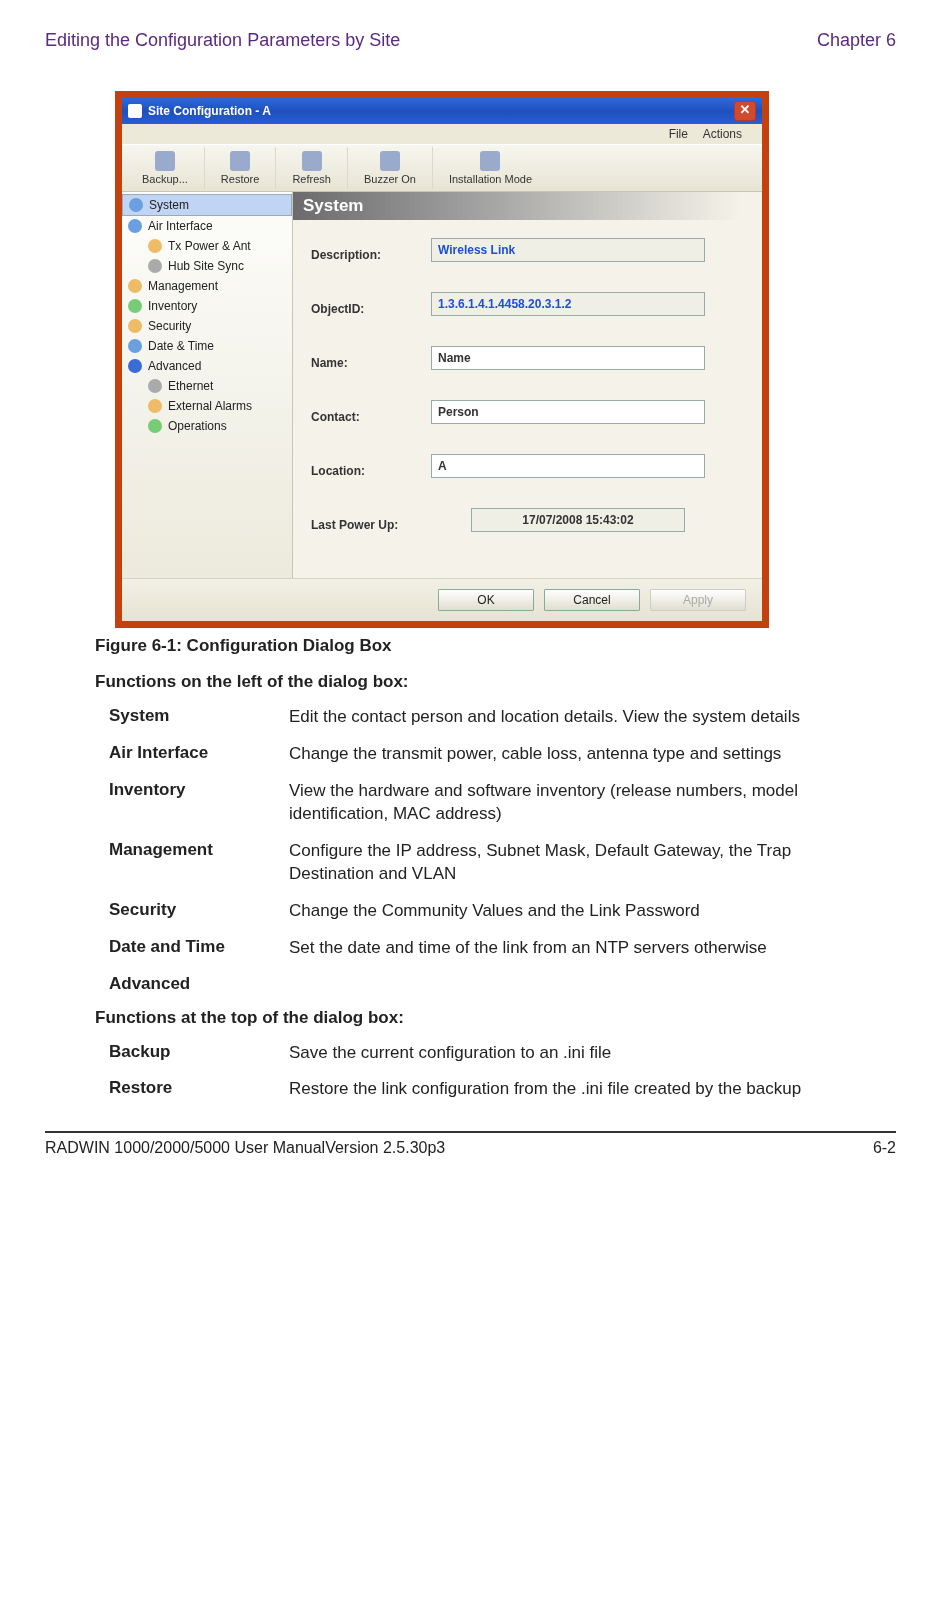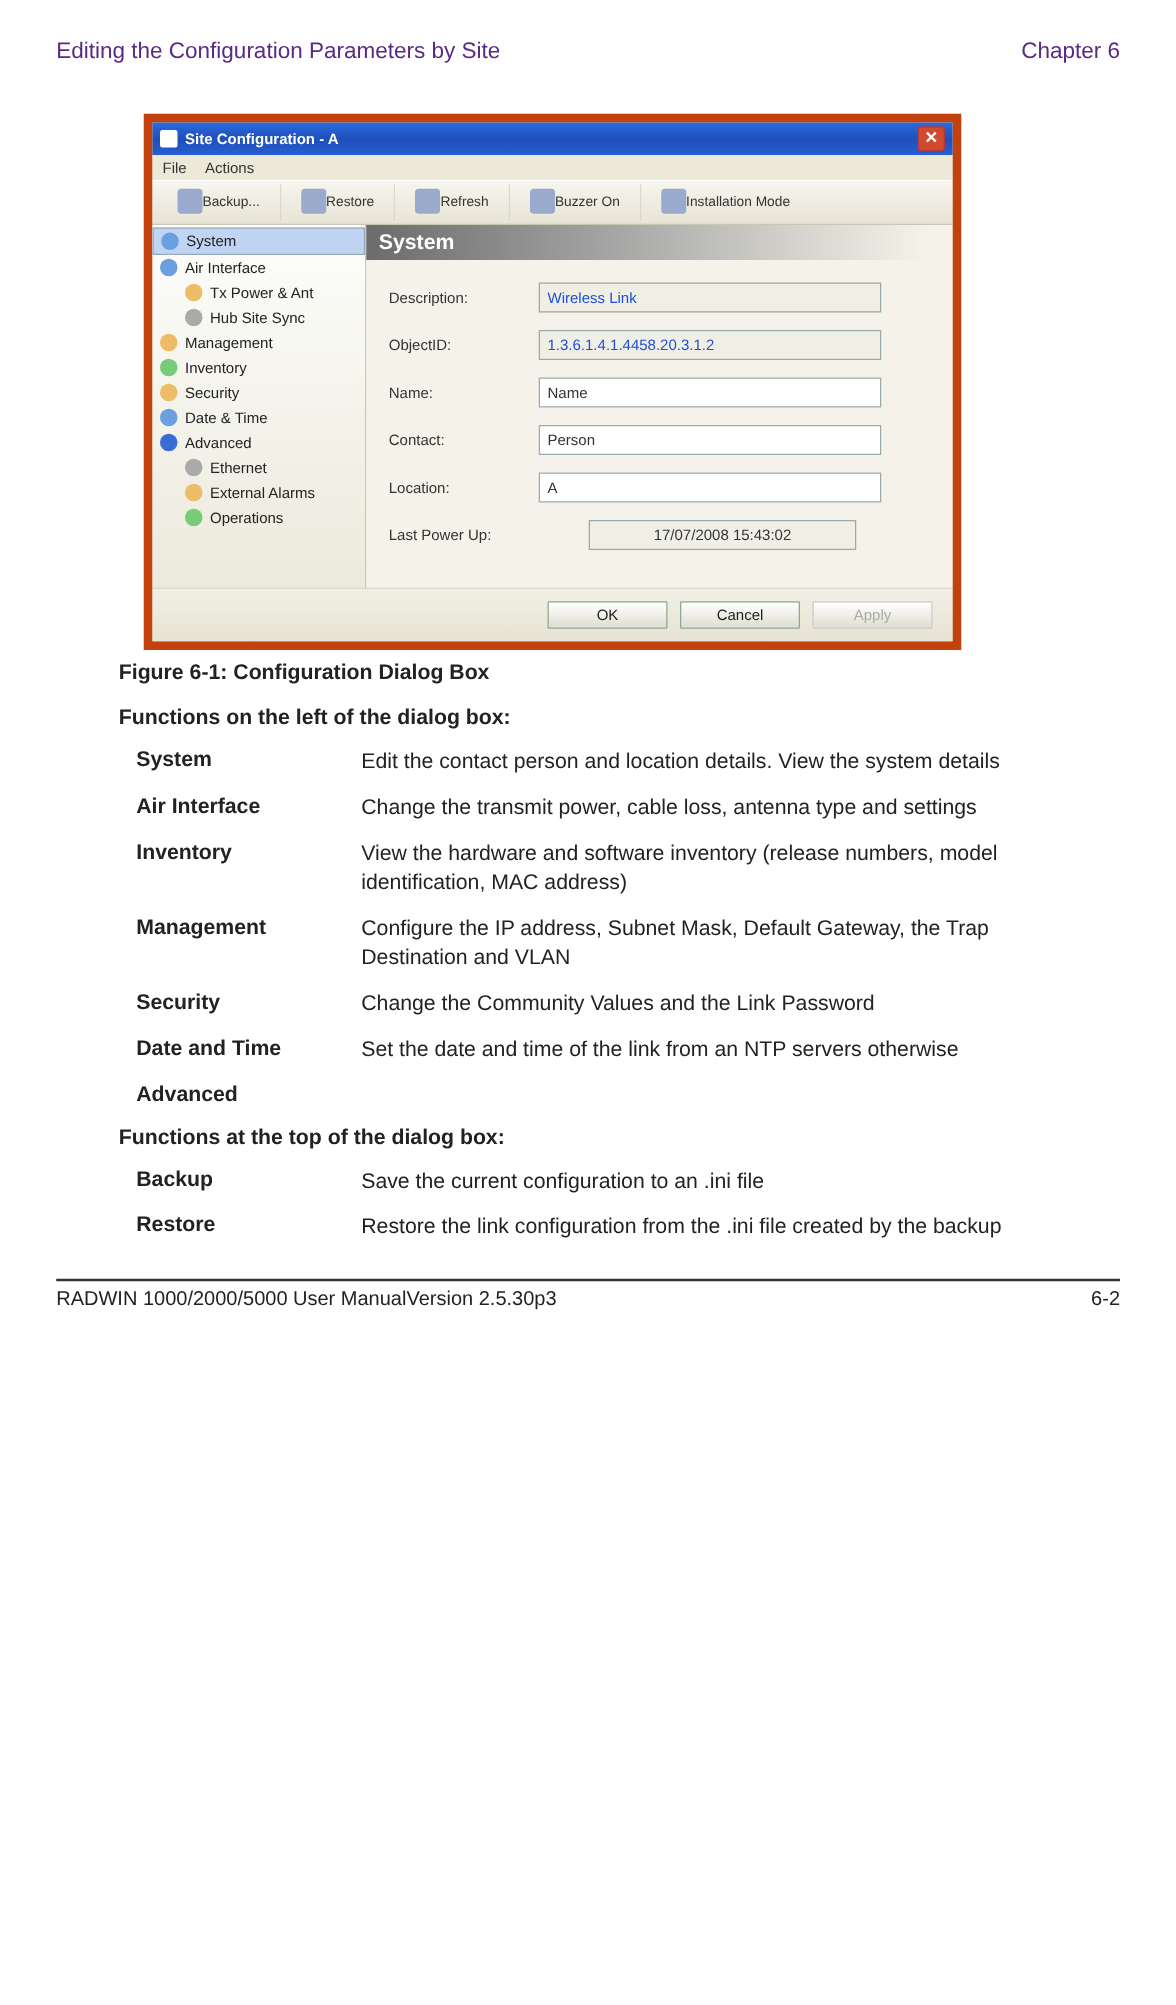--- a/index.html
+++ b/index.html
@@ -55,31 +55,33 @@
     text-align: center;
     font-weight: bold;
     line-height: 16px;
     font-size: 13px;
   }
   .menubar {
     background: #ece9d8;
     padding: 3px 8px;
     font-size: 12px;
     color: #333;
+    text-align: right;
   }
   .menubar span { margin-right: 12px; }
   .toolbar {
     display: flex;
     background: linear-gradient(to bottom,#f7f6ef,#e7e4d4);
     border-top: 1px solid #fff;
     border-bottom: 1px solid #c9c6b5;
     padding: 2px 4px;
   }
   .toolbar .tool {
     display: flex;
+    flex-direction: column;
     align-items: center;
     padding: 4px 16px;
     font-size: 11px;
     color: #333;
     border-right: 1px solid #dcd9c8;
   }
   .toolbar .tool:last-child { border-right: none; justify-content: center; }
   .toolbar .tool .tool-icon {
     width: 20px; height: 20px;
     background: #9ac;
@@ -124,22 +126,23 @@
   .panel-header {
     background: linear-gradient(to right, #6b6b6b 0%, #a0a0a0 40%, #f5f3e9 100%);
     color: #fff;
     font-weight: bold;
     font-size: 17px;
     padding: 4px 10px;
     margin-bottom: 18px;
   }
   .form-row {
     display: flex;
-    align-items: center;
-    margin: 14px 0 14px 18px;
+    align-items: flex-end;
+    margin: 14px 0 30px 18px;
+    font-weight: bold;
   }
   .form-row label { width: 120px; font-size: 12px; color: #333; }
   .form-row .input-box {
     flex: 1;
     max-width: 260px;
     border: 1px solid #9aa;
     background: #fff;
     padding: 3px 6px;
     font-size: 12px;
     color: #333;

